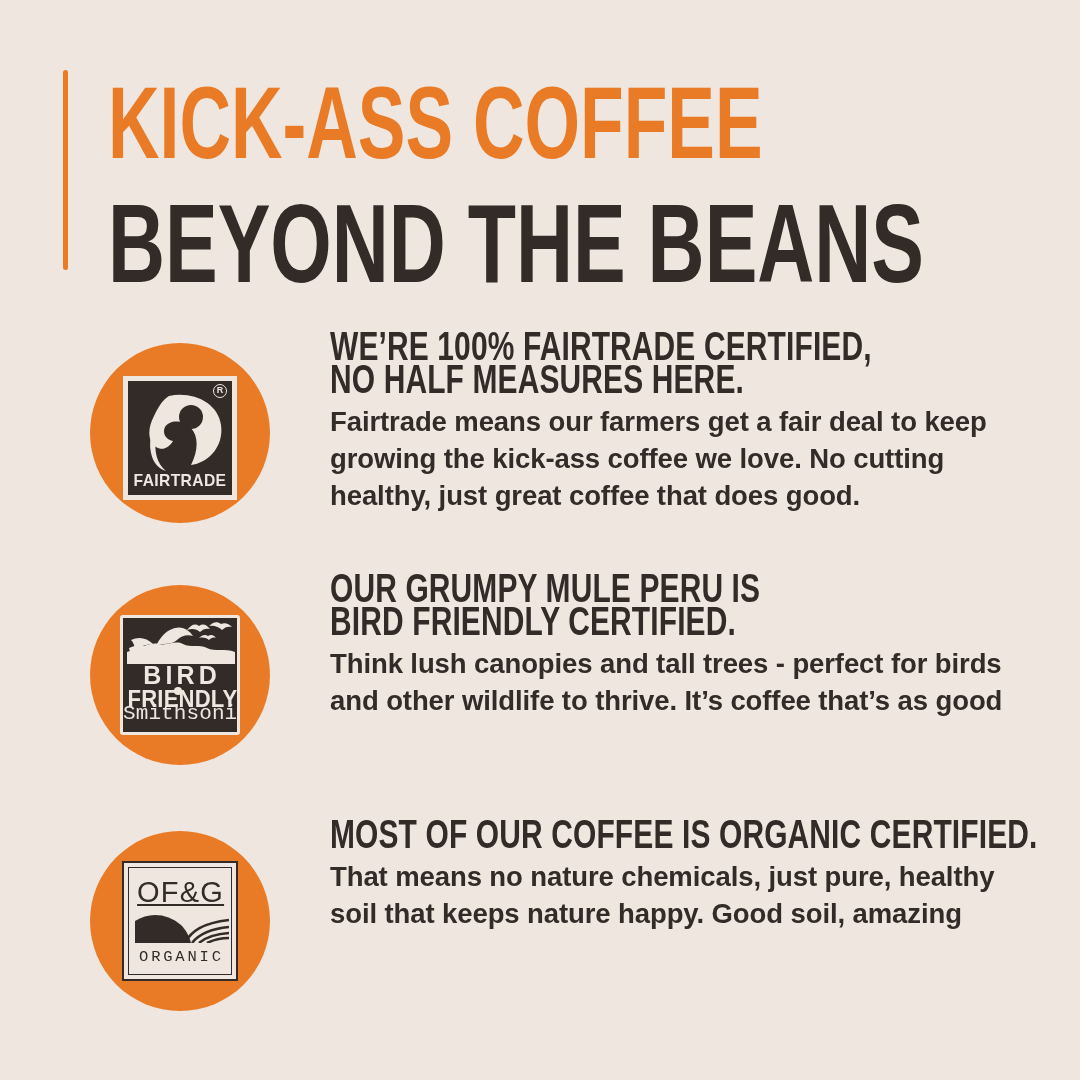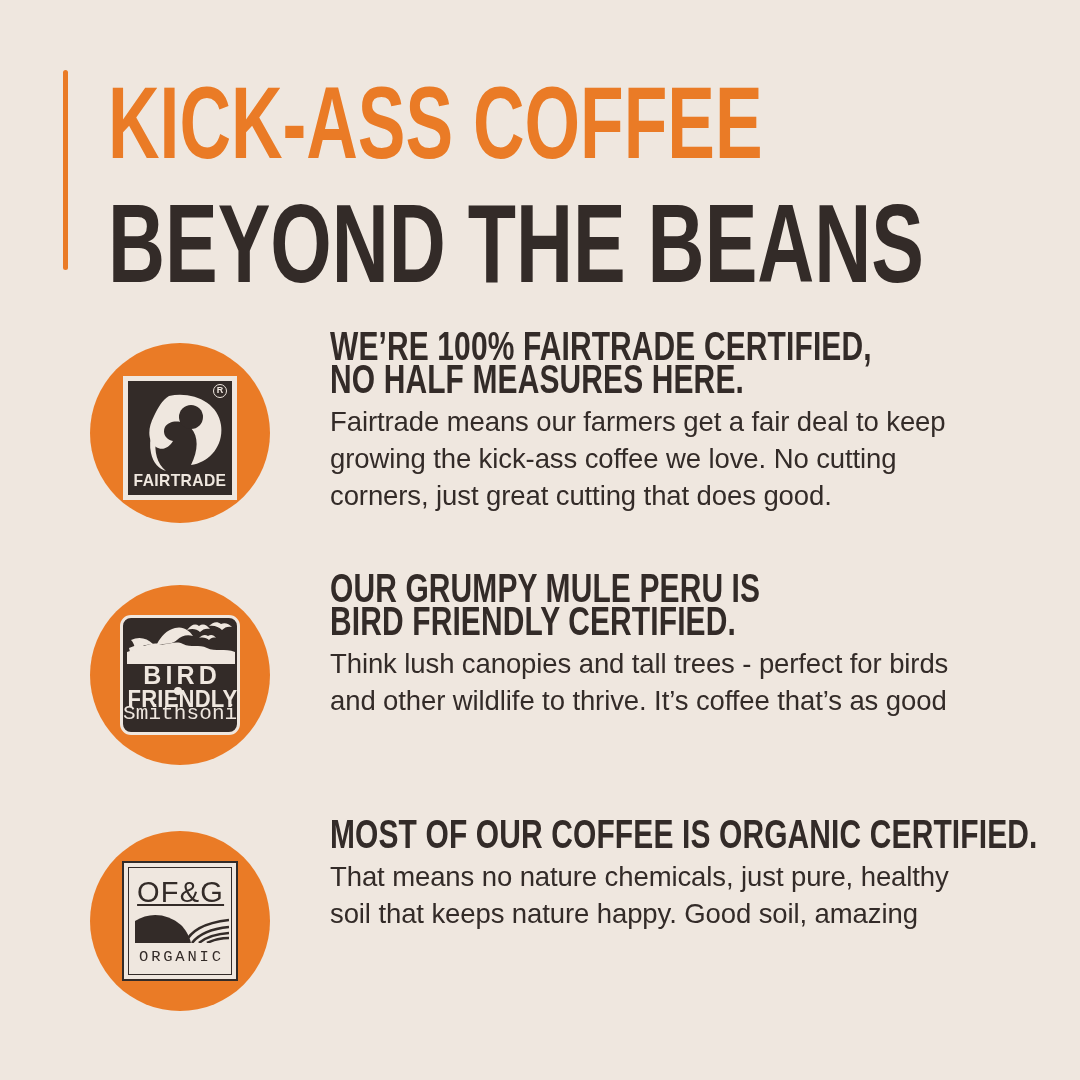--- a/index.html
+++ b/index.html
@@ -123,21 +123,21 @@
     white-space: nowrap;
     width: 137%;
   }
 
   .feature-heading .hl {
     display: block;
   }
 
   .feature-body {
     font-family: "Liberation Sans", sans-serif;
-    font-weight: 400;
+    font-weight: 700;
     font-size: 27.5px;
     line-height: 37px;
     color: #332b28;
     letter-spacing: -0.1px;
     margin-top: 7px;
     width: 690px;
   }
 
   .feature-body .bl { display: block; white-space: nowrap; }
 
@@ -192,21 +192,21 @@
   }
 
   
   .bf-mark {
     position: absolute;
     left: 30px;
     top: 30px;
     width: 120px;
     height: 120px;
     background: #332b28;
-    border-radius: 11px;
+    border-radius: 3px;
     border: 3.5px solid #efe7df;
     overflow: hidden;
   }
   .bf-art {
     position: absolute;
     left: 4px;
     top: 4px;
     width: 108px;
     height: 42px;
   }
@@ -336,21 +336,21 @@
       </div>
 
       <div class="feature-text">
         <div class="feature-heading">
           <span class="hl">WE’RE 100% FAIRTRADE CERTIFIED,</span>
           <span class="hl">NO HALF MEASURES HERE.</span>
         </div>
         <div class="feature-body">
           <span class="bl">Fairtrade means our farmers get a fair deal to keep</span>
           <span class="bl">growing the kick-ass coffee we love. No cutting</span>
-          <span class="bl">corners, just great cutting that does good.</span>
+          <span class="bl">healthy, just great coffee that does good.</span>
         </div>
       </div>
     </div>
 
     <div class="feature feature-2">
 
       <div class="badge-circle">
         <div class="bf-mark">
           <svg class="bf-art" viewBox="0 0 108 42">
 

